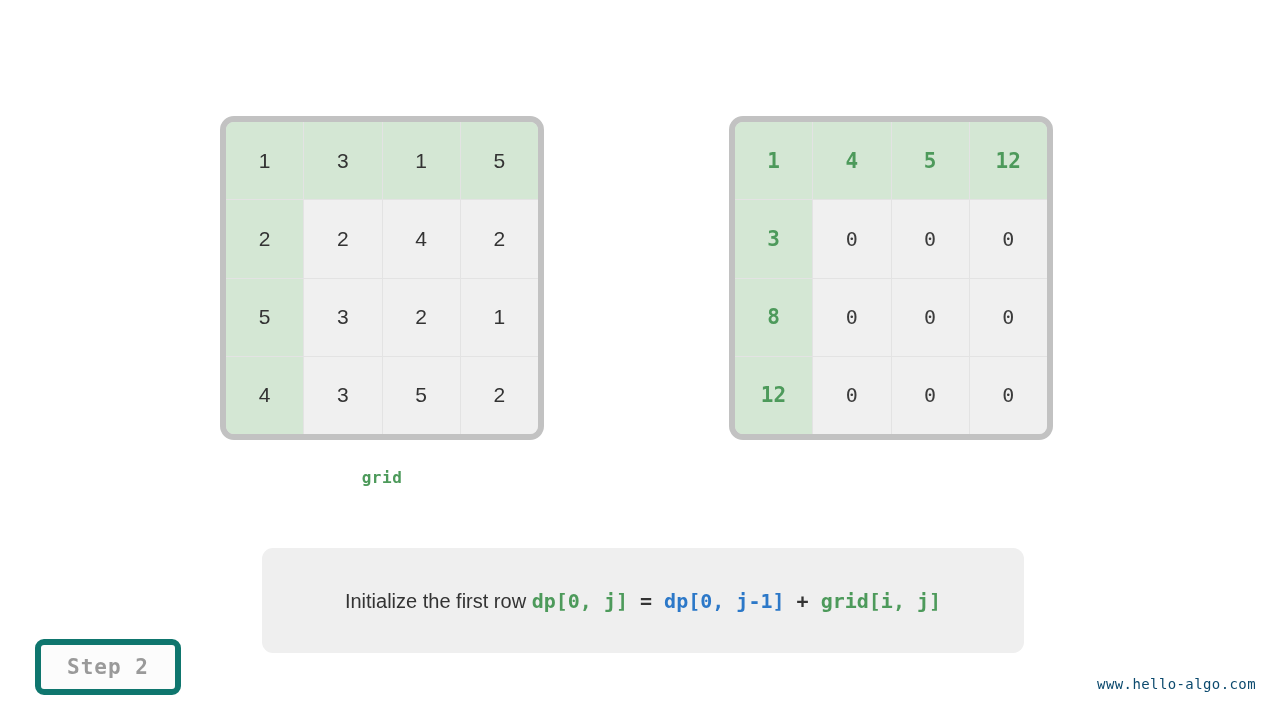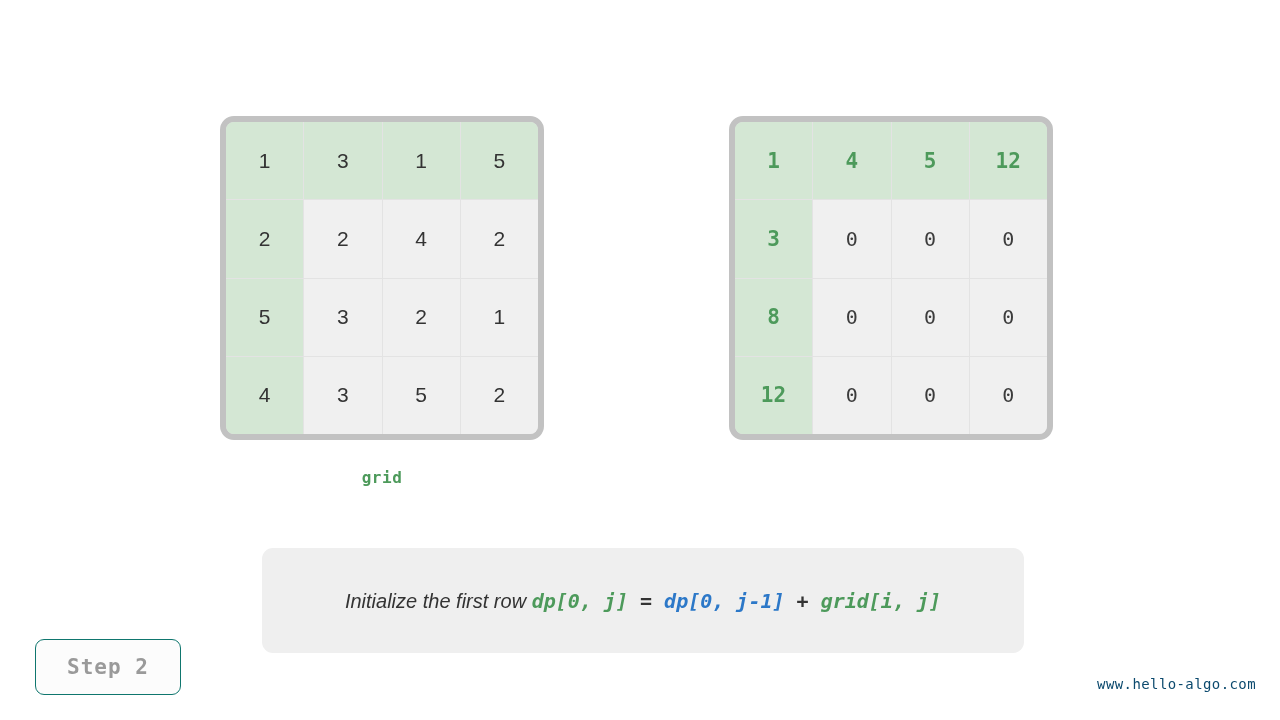--- a/index.html
+++ b/index.html
@@ -98,21 +98,20 @@
     width: 762px;
     height: 105px;
     box-sizing: border-box;
     background: #efefef;
     border-radius: 11px;
     display: flex;
     flex-direction: column;
     align-items: center;
     justify-content: center;
     gap: 23px;
-    font-style: italic;
   }
   .caption-line {
     font-family: "Liberation Sans", sans-serif;
     font-size: 20px;
     color: #333333;
     white-space: nowrap;
     line-height: 1;
   }
   .caption-line .code {
     font-family: "DejaVu Sans Mono", monospace;
@@ -130,21 +129,21 @@
 
   
   #step-badge {
     position: absolute;
     left: 35px;
     top: 639px;
     width: 146px;
     height: 56px;
     box-sizing: border-box;
     background: #fcfcfc;
-    border: 1px solid #0f766e;
+    border: 6px solid #0f766e;
     border-radius: 9px;
     display: flex;
     align-items: center;
     justify-content: center;
     font-family: "DejaVu Sans Mono", monospace;
     font-weight: bold;
     font-size: 21px;
     color: #9a9a9a;
     letter-spacing: 1px;
   }

